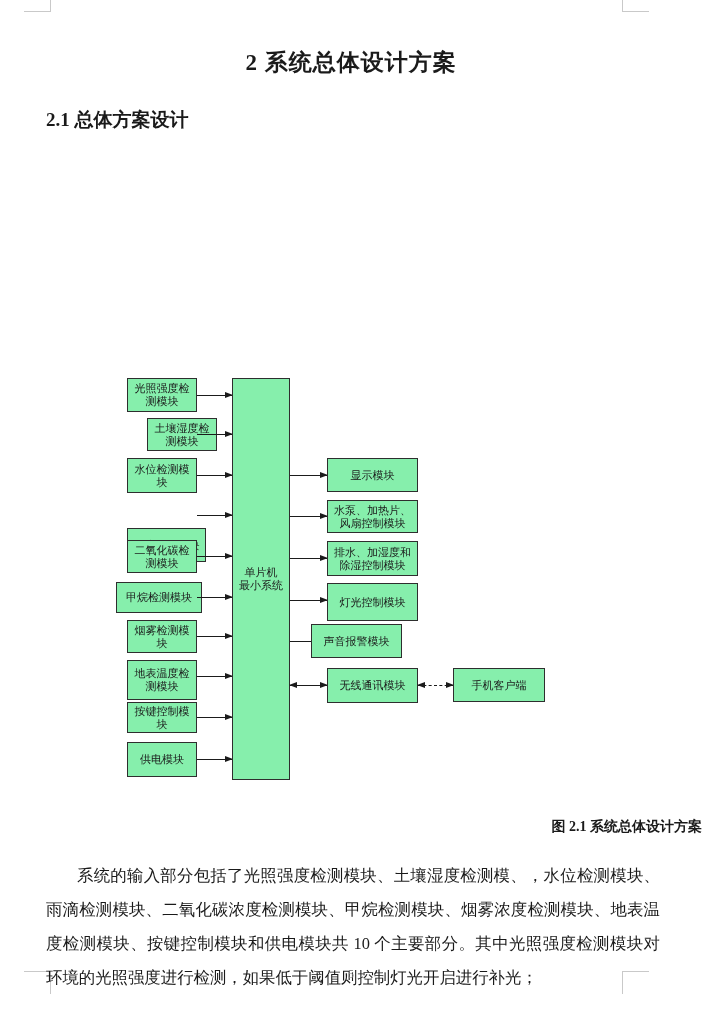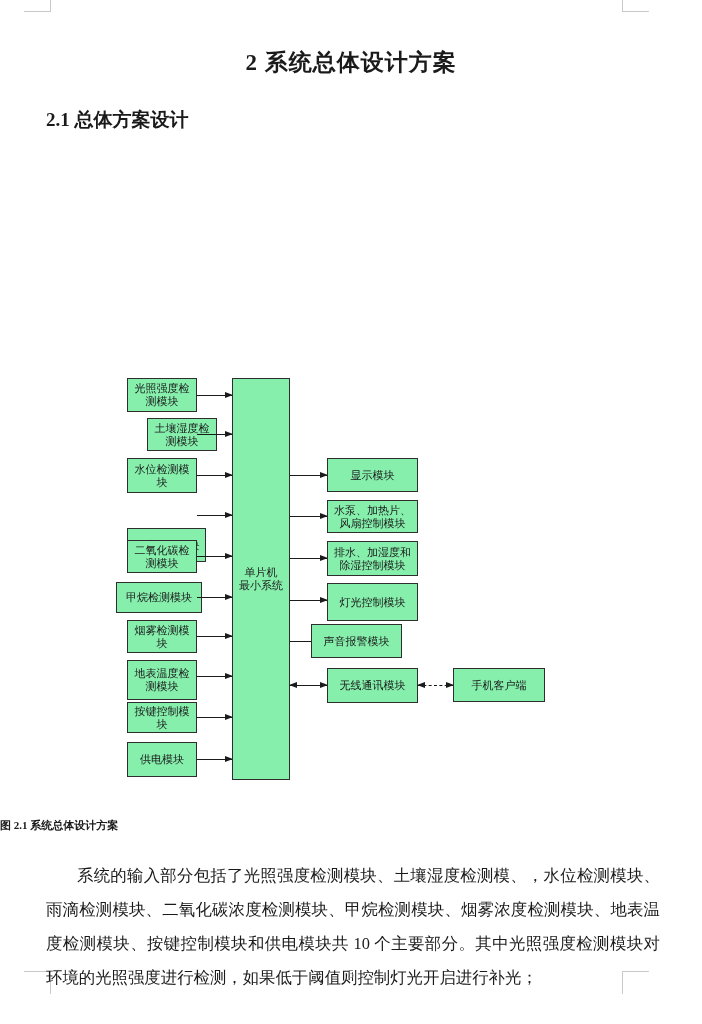--- a/index.html
+++ b/index.html
@@ -17,21 +17,21 @@
   .mark-tl{left:24px;top:0;width:26px;height:11px;border-right:1px solid #c9c9c9;border-bottom:1px solid #c9c9c9;}
   .mark-tr{left:622px;top:0;width:26px;height:11px;border-left:1px solid #c9c9c9;border-bottom:1px solid #c9c9c9;}
   .mark-bl{left:24px;top:971px;width:26px;height:22px;border-right:1px solid #c9c9c9;border-top:1px solid #c9c9c9;}
   .mark-br{left:622px;top:971px;width:26px;height:22px;border-left:1px solid #c9c9c9;border-top:1px solid #c9c9c9;}
 
   .doc-title{position:absolute;left:0;right:0;top:32px;text-align:center;font-size:23px;font-weight:bold;letter-spacing:1px;}
   .sec-heading{position:absolute;left:46px;top:91px;font-size:19px;font-weight:bold;}
   .para{position:absolute;left:46px;width:614px;font-size:16.4px;line-height:34px;text-align:justify;text-indent:31px;}
   .para-1{top:133px;}
   .para-2{top:843px;}
-  .fig-caption{position:absolute;left:0;right:0;top:818px;text-align:left;font-size:11px;font-weight:bold;}
+  .fig-caption{position:absolute;left:0;right:0;top:818px;text-align:right;font-size:14px;font-weight:bold;}
   .page-num{position:absolute;left:0;right:0;top:967px;text-align:center;font-size:12px;color:#8a8a8a;}
 
   
   .dbox{
     position:absolute;box-sizing:border-box;
     border:1px solid #2e2e2e;background:#86efac;
     display:flex;align-items:center;justify-content:center;
     text-align:center;font-size:11px;line-height:13px;
     padding:0 2px;white-space:pre-line;color:#1a1a1a;
   }

